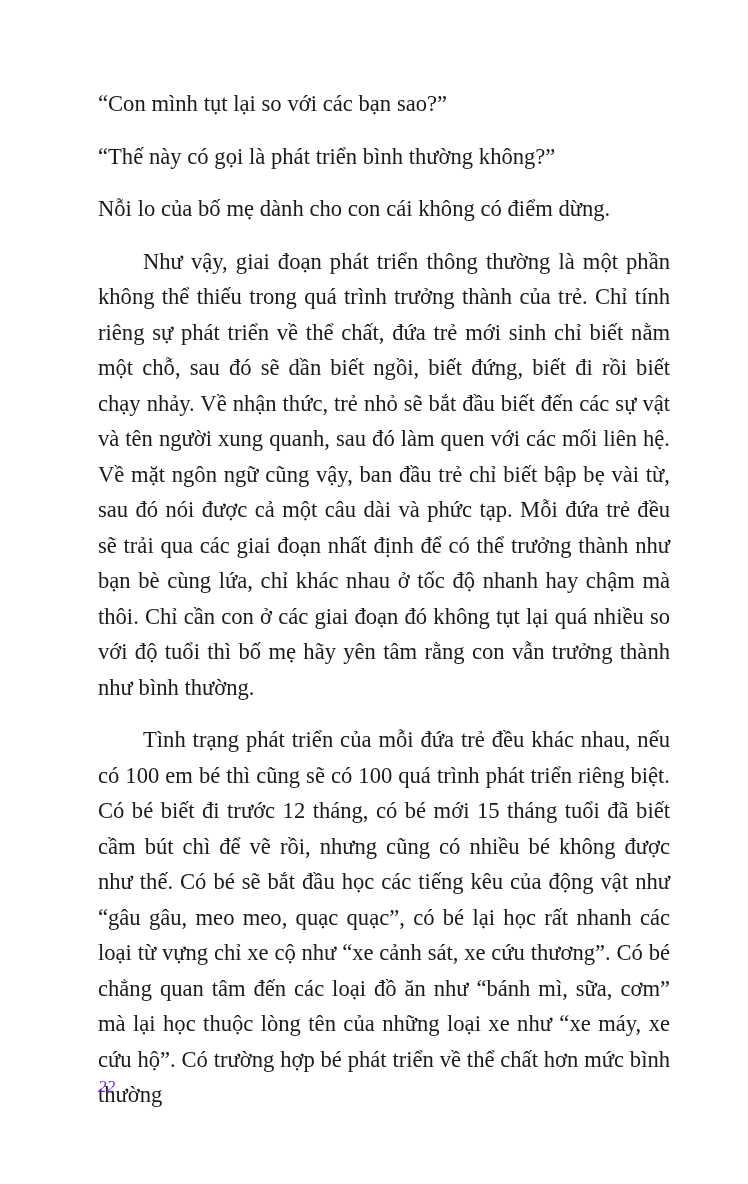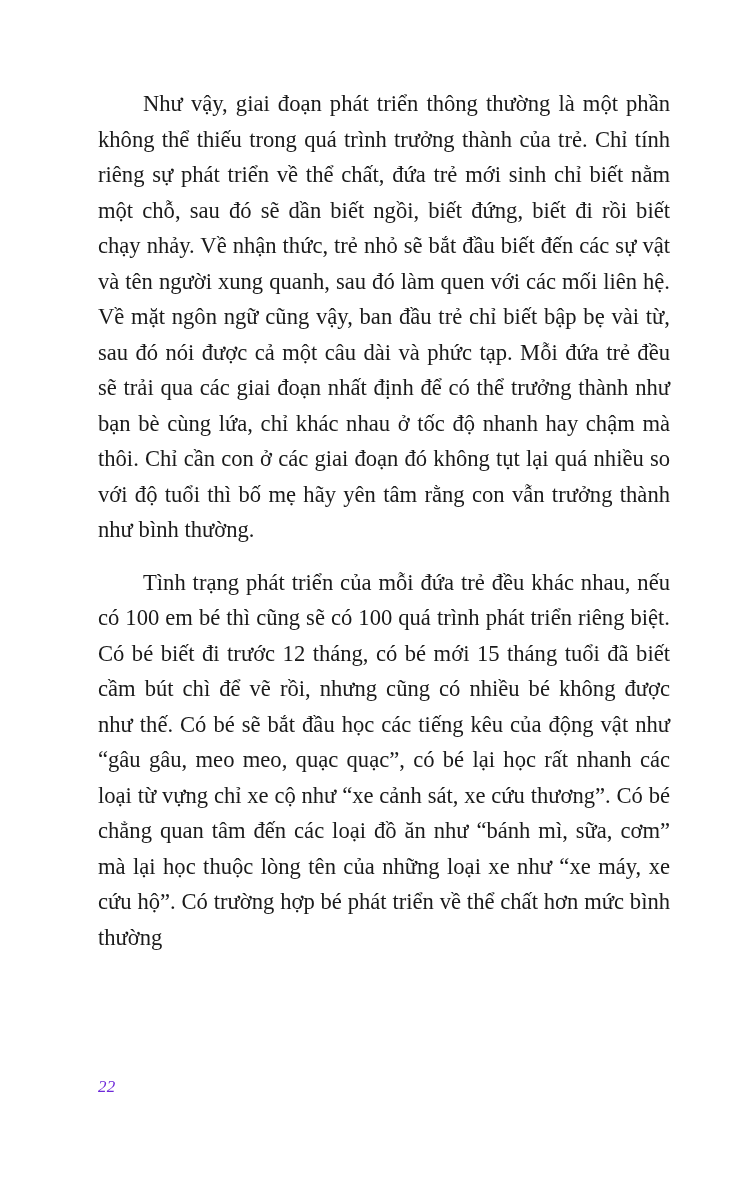--- a/index.html
+++ b/index.html
@@ -63,22 +63,25 @@
     letter-spacing: 0.3px;
   }
 </style>
 </head>
 <body>
 
 <div id="page">
 
   <div id="text-block">
 
+    <p class="para short">“Con mình tụt lại so với các bạn sao?”</p>
 
+    <p class="para short">“Thế này có gọi là phát triển bình thường không?”</p>
 
+    <p class="para short">Nỗi lo của bố mẹ dành cho con cái không có điểm dừng.</p>
 
     <p class="para indent">Như vậy, giai đoạn phát triển thông thường là một phần không thể thiếu trong quá trình trưởng thành của trẻ. Chỉ tính riêng sự phát triển về thể chất, đứa trẻ mới sinh chỉ biết nằm một chỗ, sau đó sẽ dần biết ngồi, biết đứng, biết đi rồi biết chạy nhảy. Về nhận thức, trẻ nhỏ sẽ bắt đầu biết đến các sự vật và tên người xung quanh, sau đó làm quen với các mối liên hệ. Về mặt ngôn ngữ cũng vậy, ban đầu trẻ chỉ biết bập bẹ vài từ, sau đó nói được cả một câu dài và phức tạp. Mỗi đứa trẻ đều sẽ trải qua các giai đoạn nhất định để có thể trưởng thành như bạn bè cùng lứa, chỉ khác nhau ở tốc độ nhanh hay chậm mà thôi. Chỉ cần con ở các giai đoạn đó không tụt lại quá nhiều so với độ tuổi thì bố mẹ hãy yên tâm rằng con vẫn trưởng thành như bình thường.</p>
 
     <p class="para indent last">Tình trạng phát triển của mỗi đứa trẻ đều khác nhau, nếu có 100 em bé thì cũng sẽ có 100 quá trình phát triển riêng biệt. Có bé biết đi trước 12 tháng, có bé mới 15 tháng tuổi đã biết cầm bút chì để vẽ rồi, nhưng cũng có nhiều bé không được như thế. Có bé sẽ bắt đầu học các tiếng kêu của động vật như “gâu gâu, meo meo, quạc quạc”, có bé lại học rất nhanh các loại từ vựng chỉ xe cộ như “xe cảnh sát, xe cứu thương”. Có bé chẳng quan tâm đến các loại đồ ăn như “bánh mì, sữa, cơm” mà lại học thuộc lòng tên của những loại xe như “xe máy, xe cứu hộ”. Có trường hợp bé phát triển về thể chất hơn mức bình thường</p>
 
   </div>
 
   <div id="page-number">22</div>
 
 </div>

